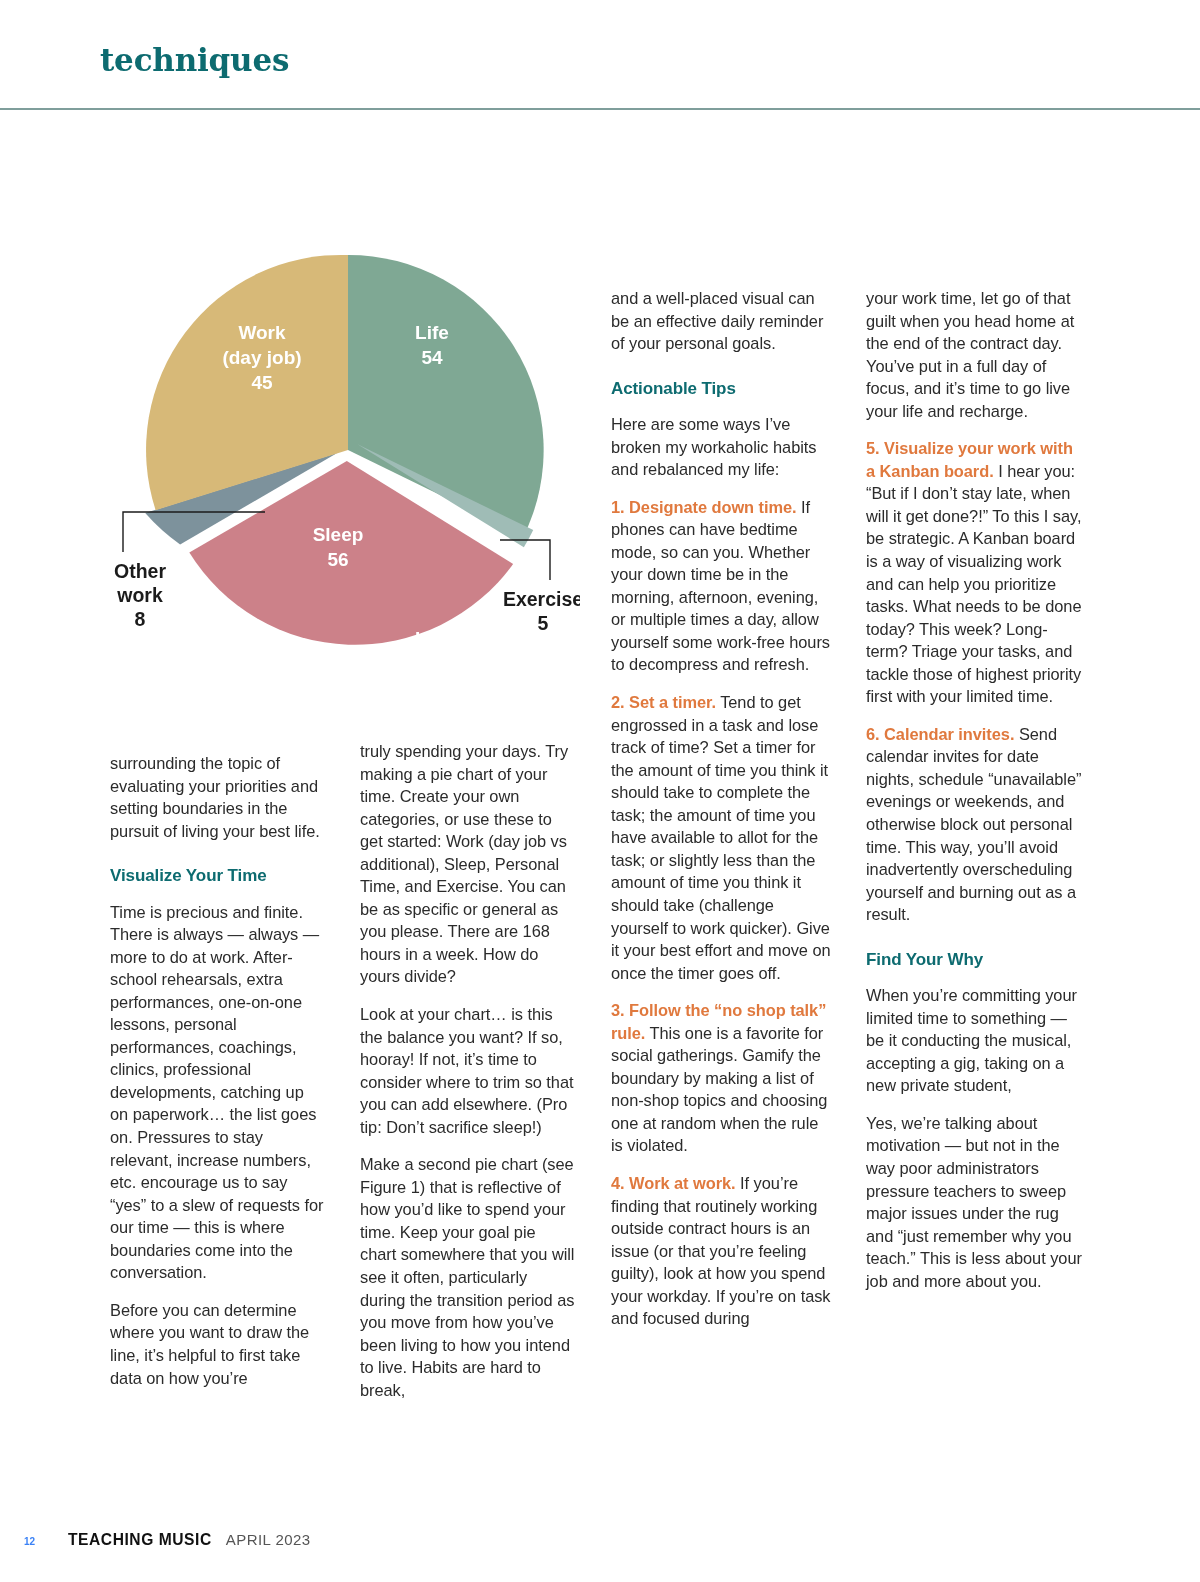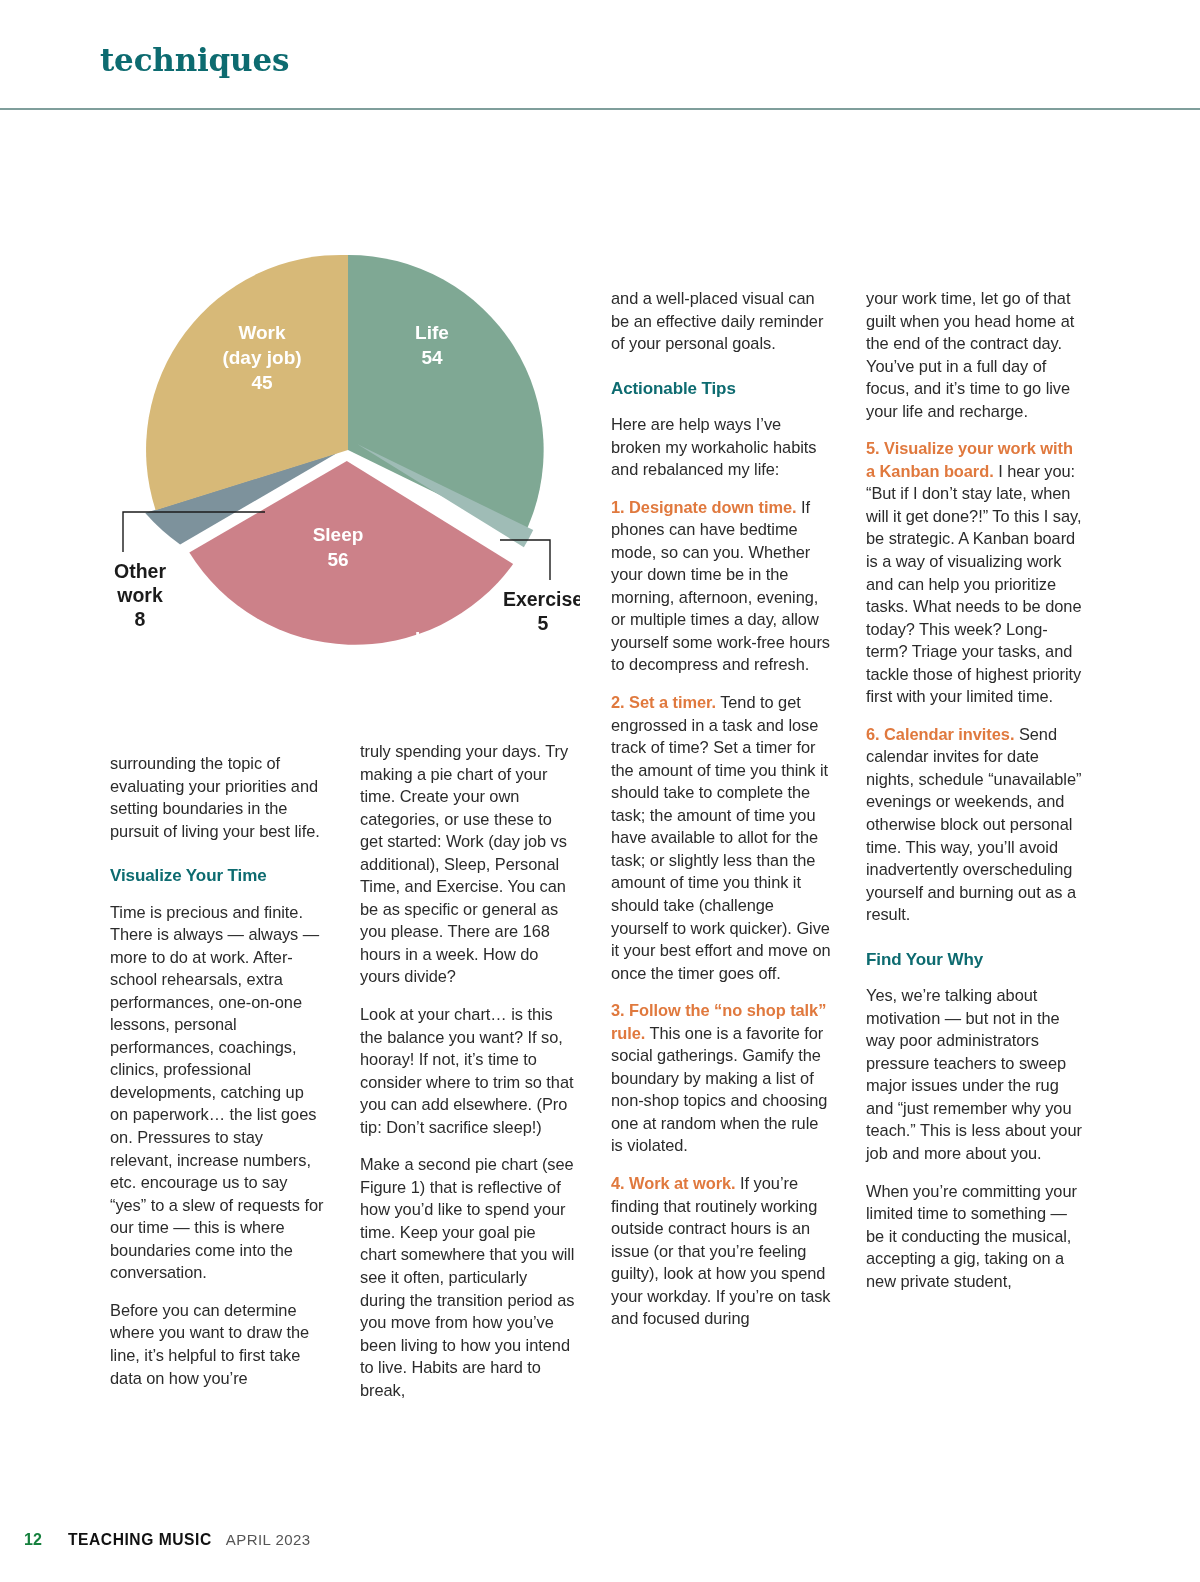--- a/index.html
+++ b/index.html
@@ -107,23 +107,23 @@
   
   .footer {
     position: absolute;
     left: 24px;
     bottom: 33px;
     display: flex;
     align-items: baseline;
     gap: 0;
   }
   .folio {
-    font-size: 16px;
-    font-weight: 700;
-    color: #15803d;
+    font-size: 10px;
+    font-weight: 700;
+    color: #3b82f6;
     width: 44px;
   }
   .mag-name {
     font-size: 15.6px;
     font-weight: 700;
     letter-spacing: 0.55px;
     color: #111;
     margin-right: 14px;
   }
   .issue-date {
@@ -195,34 +195,34 @@
 
   <div class="col col-2">
     <p>truly spending your days. Try making a pie chart of your time. Create your own categories, or use these to get started: Work (day job vs additional), Sleep, Personal Time, and Exercise. You can be as specific or general as you please. There are 168 hours in a week. How do yours divide?</p>
     <p>Look at your chart… is this the balance you want? If so, hooray! If not, it’s time to consider where to trim so that you can add elsewhere. (Pro tip: Don’t sacrifice sleep!)</p>
     <p>Make a second pie chart (see Figure 1) that is reflective of how you’d like to spend your time. Keep your goal pie chart somewhere that you will see it often, particularly during the transition period as you move from how you’ve been living to how you intend to live. Habits are hard to break,</p>
   </div>
 
   <div class="col col-3">
     <p>and a well-placed visual can be an effective daily reminder of your personal goals.</p>
     <h3 class="sub">Actionable Tips</h3>
-    <p>Here are help ways I’ve broken my workaholic habits and rebalanced my life:</p>
+    <p>Here are some ways I’ve broken my workaholic habits and rebalanced my life:</p>
     <p><span class="tip-lead">1.  Designate down time.</span><span> If phones can have bedtime mode, so can you. Whether your down time be in the morning, afternoon, evening, or multiple times a day, allow yourself some work-free hours to decompress and refresh.</span></p>
     <p><span class="tip-lead">2. Set a timer.</span><span> Tend to get engrossed in a task and lose track of time? Set a timer for the amount of time you think it should take to complete the task; the amount of time you have available to allot for the task; or slightly less than the amount of time you think it should take (challenge yourself to work quicker). Give it your best effort and move on once the timer goes off.</span></p>
     <p><span class="tip-lead">3. Follow the “no shop talk” rule.</span><span> This one is a favorite for social gatherings. Gamify the boundary by making a list of non-shop topics and choosing one at random when the rule is violated.</span></p>
     <p><span class="tip-lead">4. Work at work.</span><span> If you’re finding that routinely working outside contract hours is an issue (or that you’re feeling guilty), look at how you spend your workday. If you’re on task and focused during</span></p>
   </div>
 
   <div class="col col-4">
     <p>your work time, let go of that guilt when you head home at the end of the contract day. You’ve put in a full day of focus, and it’s time to go live your life and recharge.</p>
     <p><span class="tip-lead">5. Visualize your work with a Kanban board.</span><span> I hear you: “But if I don’t stay late, when will it get done?!” To this I say, be strategic. A Kanban board is a way of visualizing work  and can help you prioritize tasks. What needs to be done today? This week? Long-term? Triage your tasks, and tackle those of highest priority first with your limited time.</span></p>
     <p><span class="tip-lead">6. Calendar invites.</span><span> Send calendar invites for date nights, schedule “unavailable” evenings or weekends, and otherwise block out personal time. This way, you’ll avoid inadvertently overscheduling yourself and burning out as a result.</span></p>
     <h3 class="sub">Find Your Why</h3>
+    <p>When you’re committing your limited time to something — be it conducting the musical, accepting a gig, taking on a new private student,</p>
     <p>Yes, we’re talking about motivation — but not in the way poor administrators pressure teachers to sweep major issues under the rug and “just remember why you teach.” This is less about your job and more about you.</p>
-    <p>When you’re committing your limited time to something — be it conducting the musical, accepting a gig, taking on a new private student,</p>
   </div>
 
   <div class="footer">
     <span class="folio">12</span>
     <span class="mag-name">TEACHING MUSIC</span>
     <span class="issue-date">APRIL 2023</span>
   </div>
 
 </div>
 

